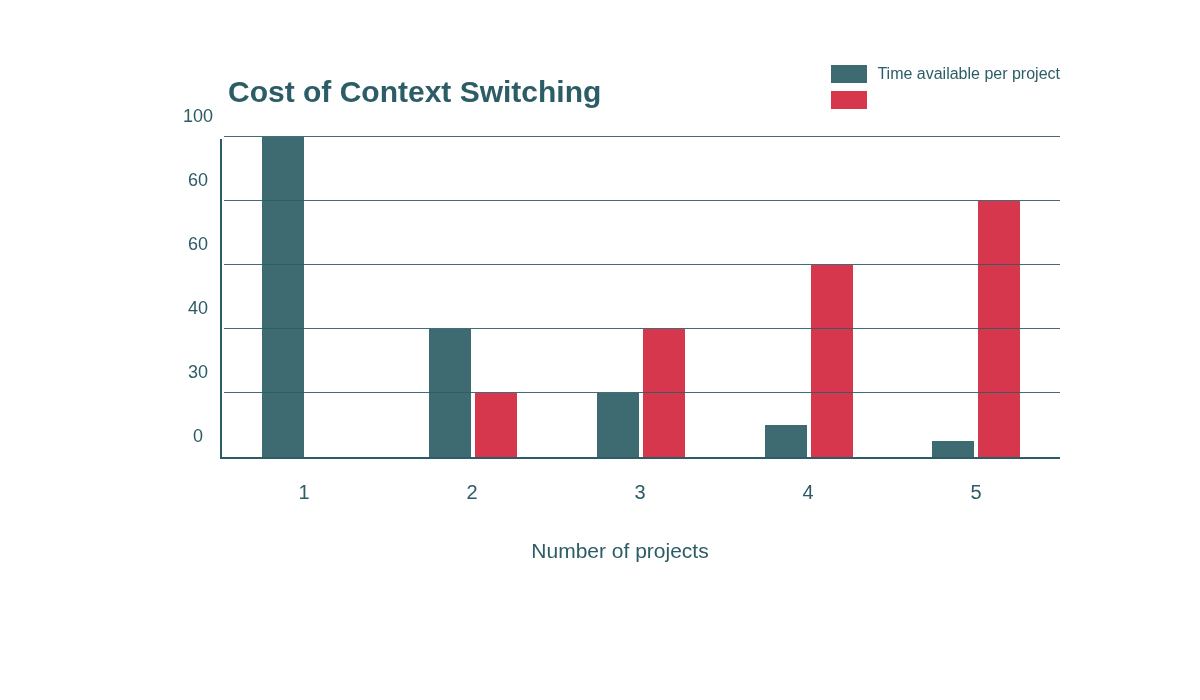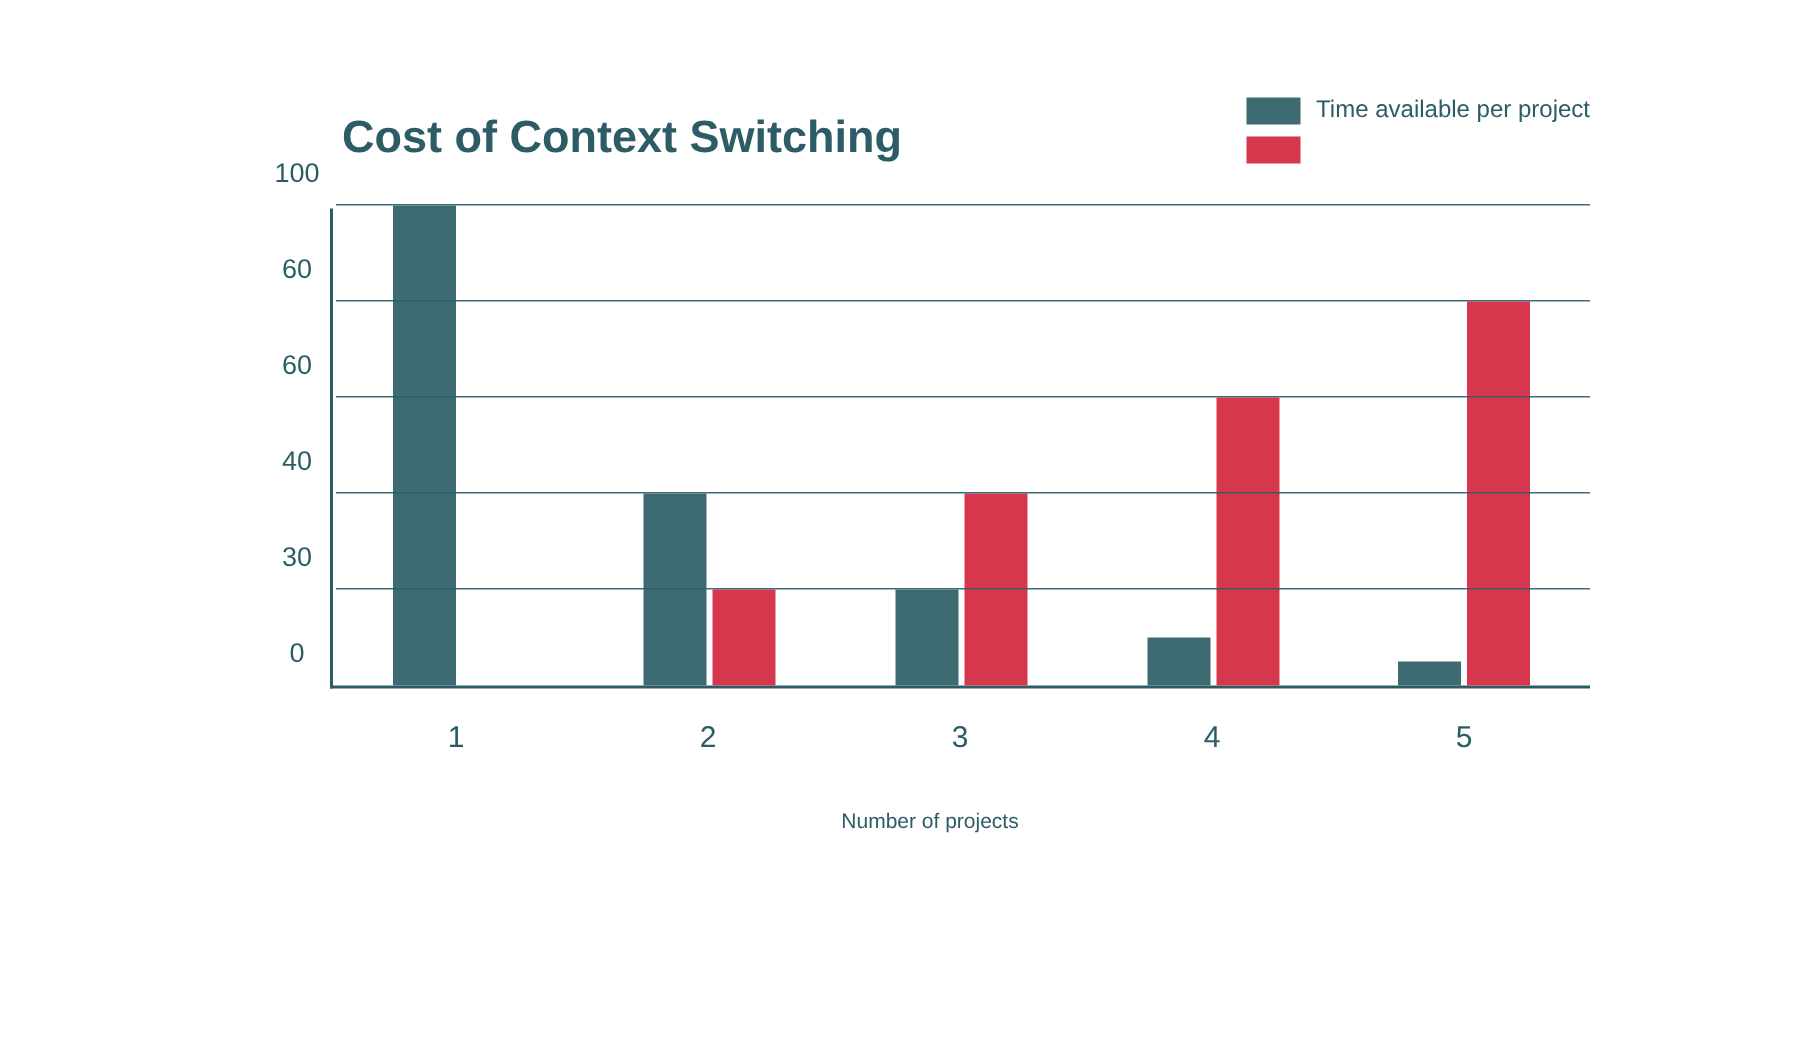--- a/index.html
+++ b/index.html
@@ -108,21 +108,21 @@
     }
     .x-label {
       width: 90px;
       text-align: center;
       font-size: 20px;
       color: #2c5d66;
       padding-top: 18px;
     }
     .x-axis-title {
       text-align: center;
-      font-size: 14px;
+      font-size: 21px;
       color: #2c5d66;
       margin-top: 40px;
       margin-left: 40px;
     }
   </style>
 </head>
 <body>
 
 <div class="chart-wrap">
 

